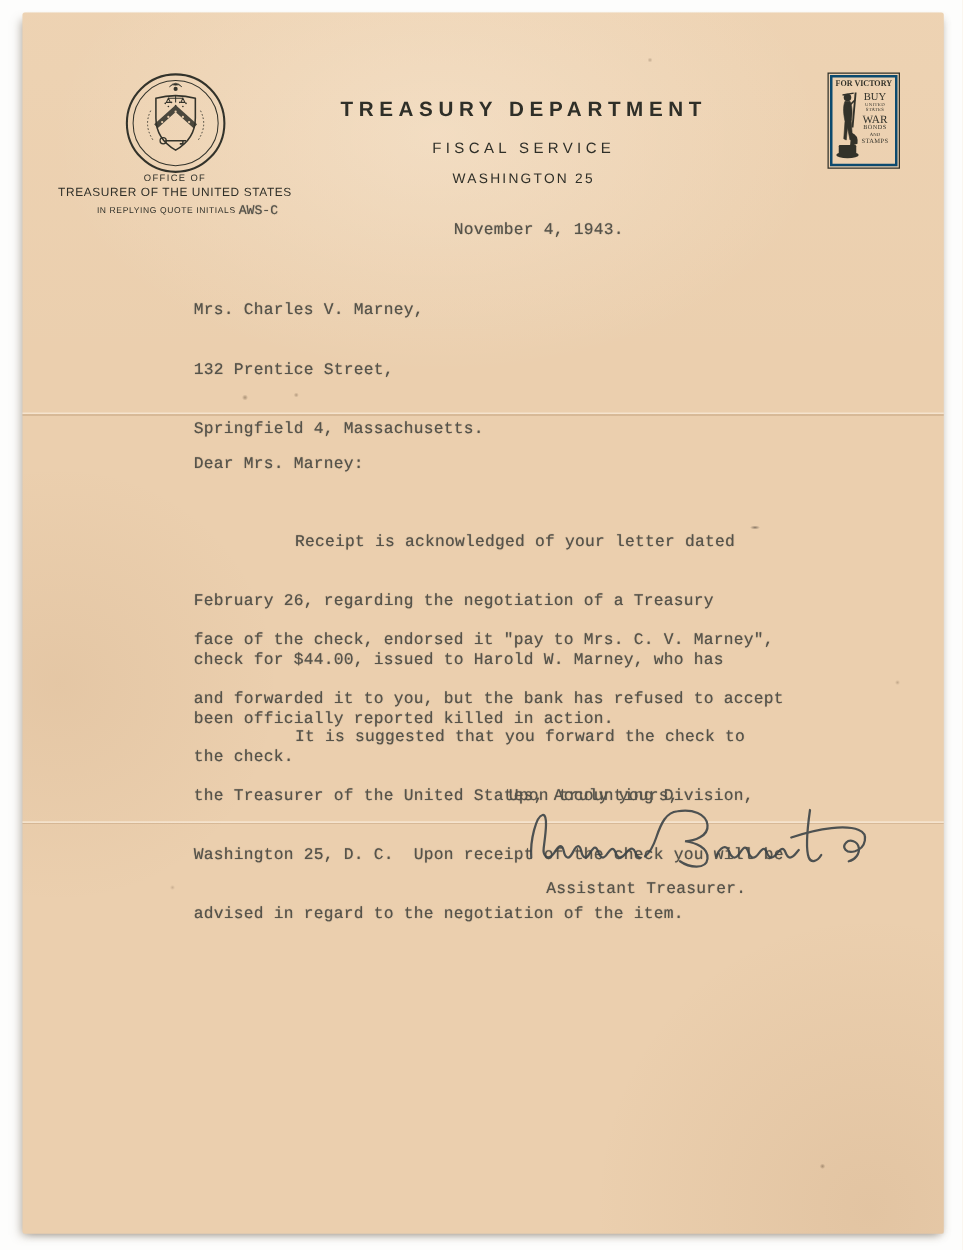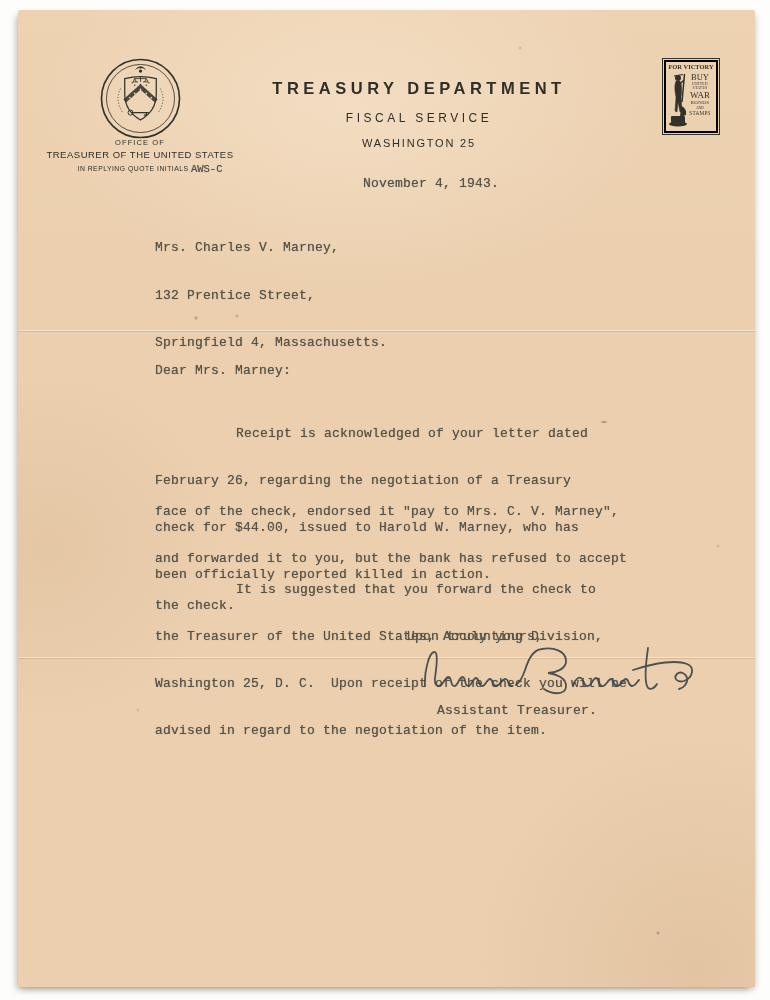--- a/index.html
+++ b/index.html
@@ -37,21 +37,21 @@
         color:#56534a; letter-spacing:0; vertical-align:-1px; text-shadow:0 0 0.8px rgba(86,83,74,0.8); }
 
   .masthead { position:absolute; left:419px; top:79px; transform:translateX(-50%);
               text-align:center; white-space:nowrap; }
   .dept   { font-size:16.5px; letter-spacing:4.5px; margin-bottom:13px;font-weight:bold; }
   .fiscal { font-size:12px; letter-spacing:3.5px; margin-bottom:12px; }
   .city   { font-size:11px;   letter-spacing:1.8px; }
 
   .stamp { position:absolute; left:662px; top:58px; width:58px; height:77px;
            border:1px solid #32322a; padding:1px; box-sizing:border-box; }
-  .stamp-inner { position:relative; width:100%; height:100%; border:2px solid #000000; box-sizing:border-box; }
+  .stamp-inner { position:relative; width:100%; height:100%; border:2px solid #0c4a6e; box-sizing:border-box; }
   .stamp-head { text-align:center; font-family:"Liberation Serif", serif; font-weight:700;
                 font-size:7px; letter-spacing:0px; color:#32322a; margin-top:1px; transform:scaleX(0.92); }
   .minuteman { position:absolute; left:1px; top:10px; }
   .stamp-col { position:absolute; right:1px; top:11px; width:30px; text-align:center;
                font-family:"Liberation Serif", serif; font-weight:400; color:#32322a; }
   .s-buy { font-size:8.5px; line-height:9px; }
   .s-tiny { font-size:3.8px; line-height:4.2px; letter-spacing:0.3px; }
   .s-war { font-size:9px; line-height:10px; }
   .s-bonds { font-size:5px; line-height:5.5px; letter-spacing:0.4px; }
   .s-and { font-size:3.8px; line-height:4.5px; }

